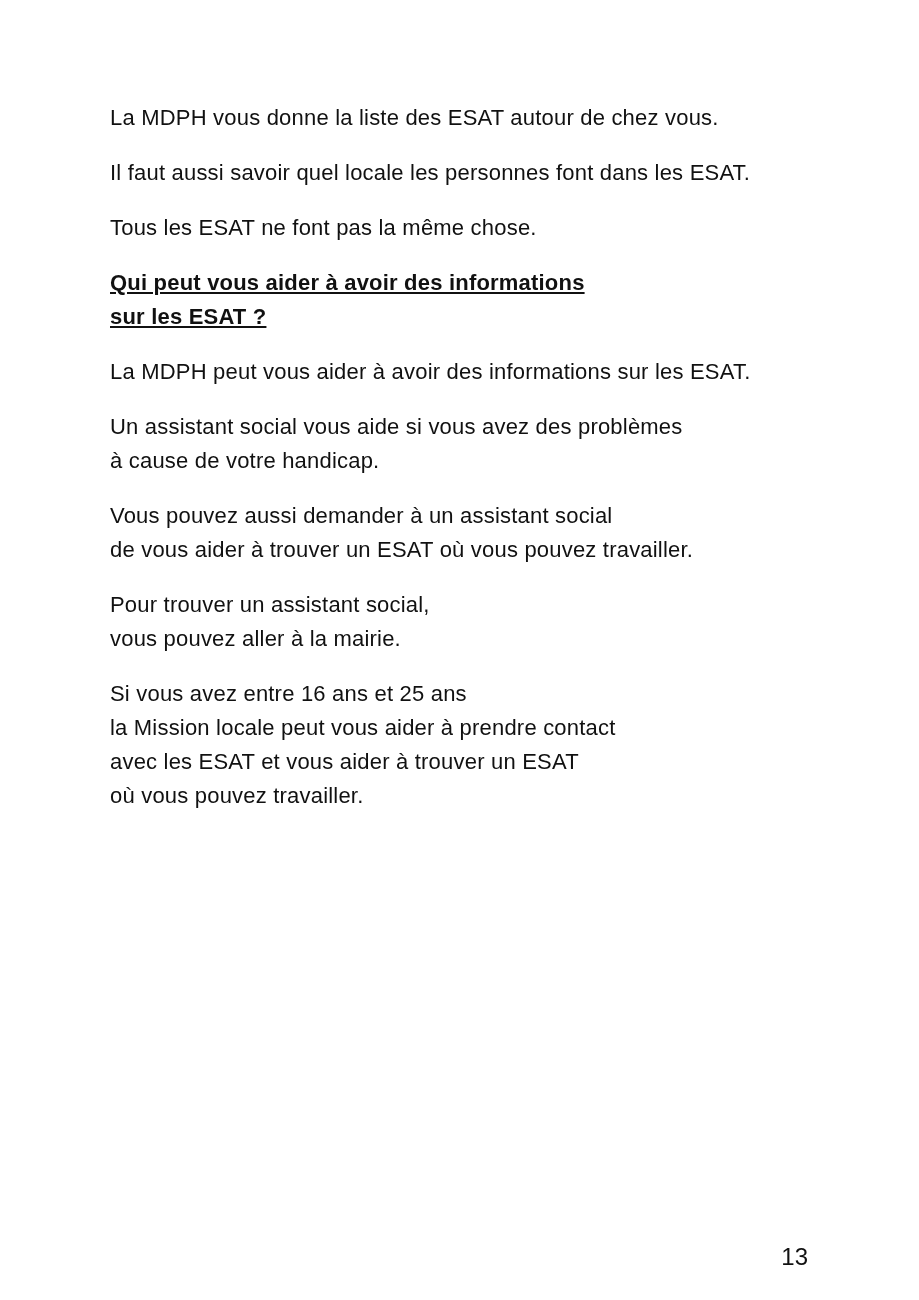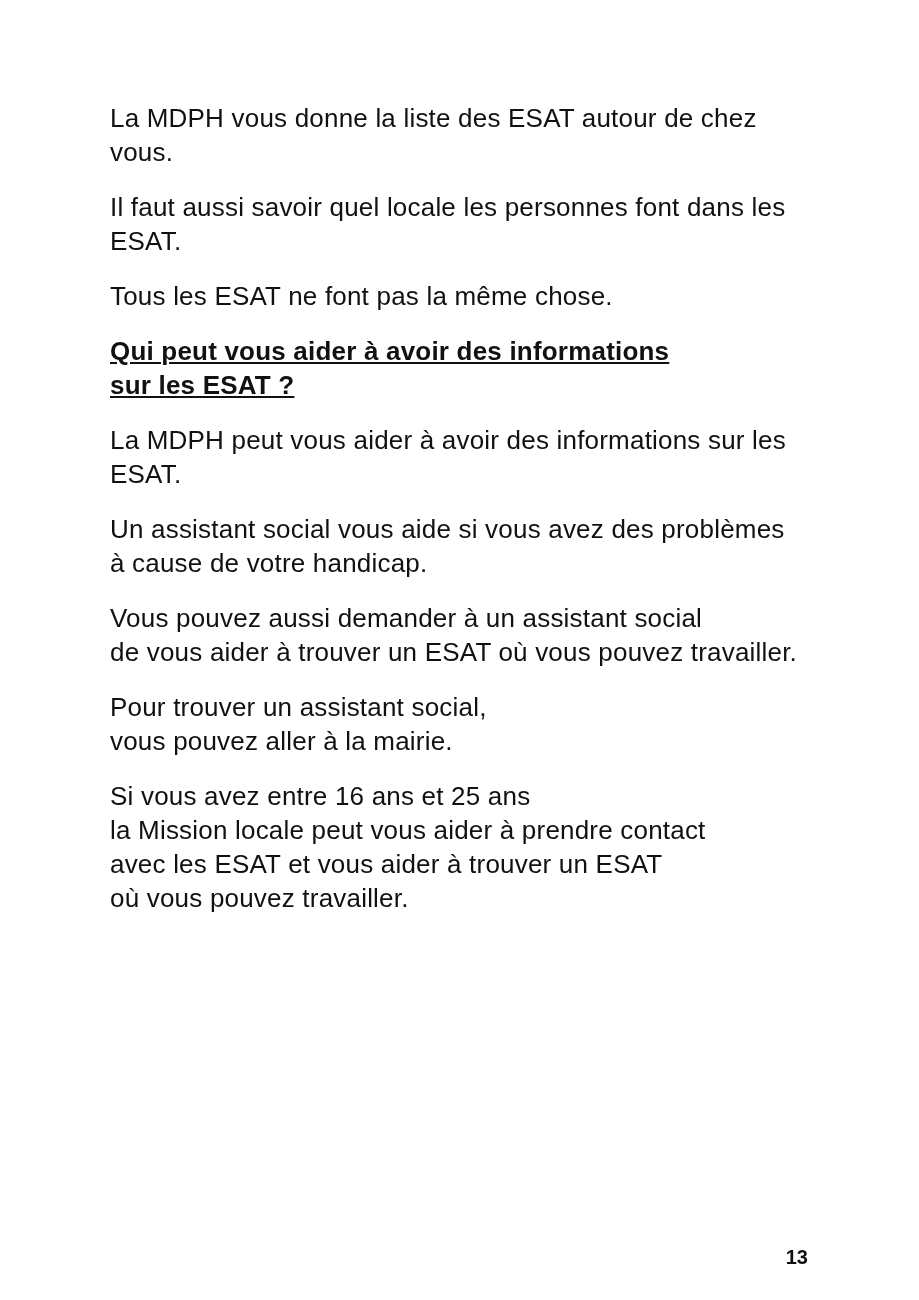--- a/index.html
+++ b/index.html
@@ -18,36 +18,36 @@
     position: relative;
     width: 919px;
     height: 1300px;
     background: #ffffff;
     box-sizing: border-box;
     padding: 101px 100px 0 110px;
   }
   .page p,
   .page h2 {
     margin: 0 0 21px 0;
-    font-size: 26px;
+    font-size: 22px;
     line-height: 34px;
     white-space: pre-line;
     letter-spacing: 0.2px;
   }
   .page h2 {
     font-weight: bold;
     text-decoration: underline;
   }
   .page-number {
     position: absolute;
     top: 1240px;
     right: 111px;
-    font-size: 20px;
+    font-size: 24px;
     line-height: 34px;
-    font-weight: bold;
+    font-weight: normal;
   }
 </style>
 </head>
 <body>
 
 <div class="page">
   <p>La MDPH vous donne la liste des ESAT autour de chez vous.</p>
   <p>Il faut aussi savoir quel locale les personnes font dans les ESAT.</p>
   <p>Tous les ESAT ne font pas la même chose.</p>
   <h2>Qui peut vous aider à avoir des informations

